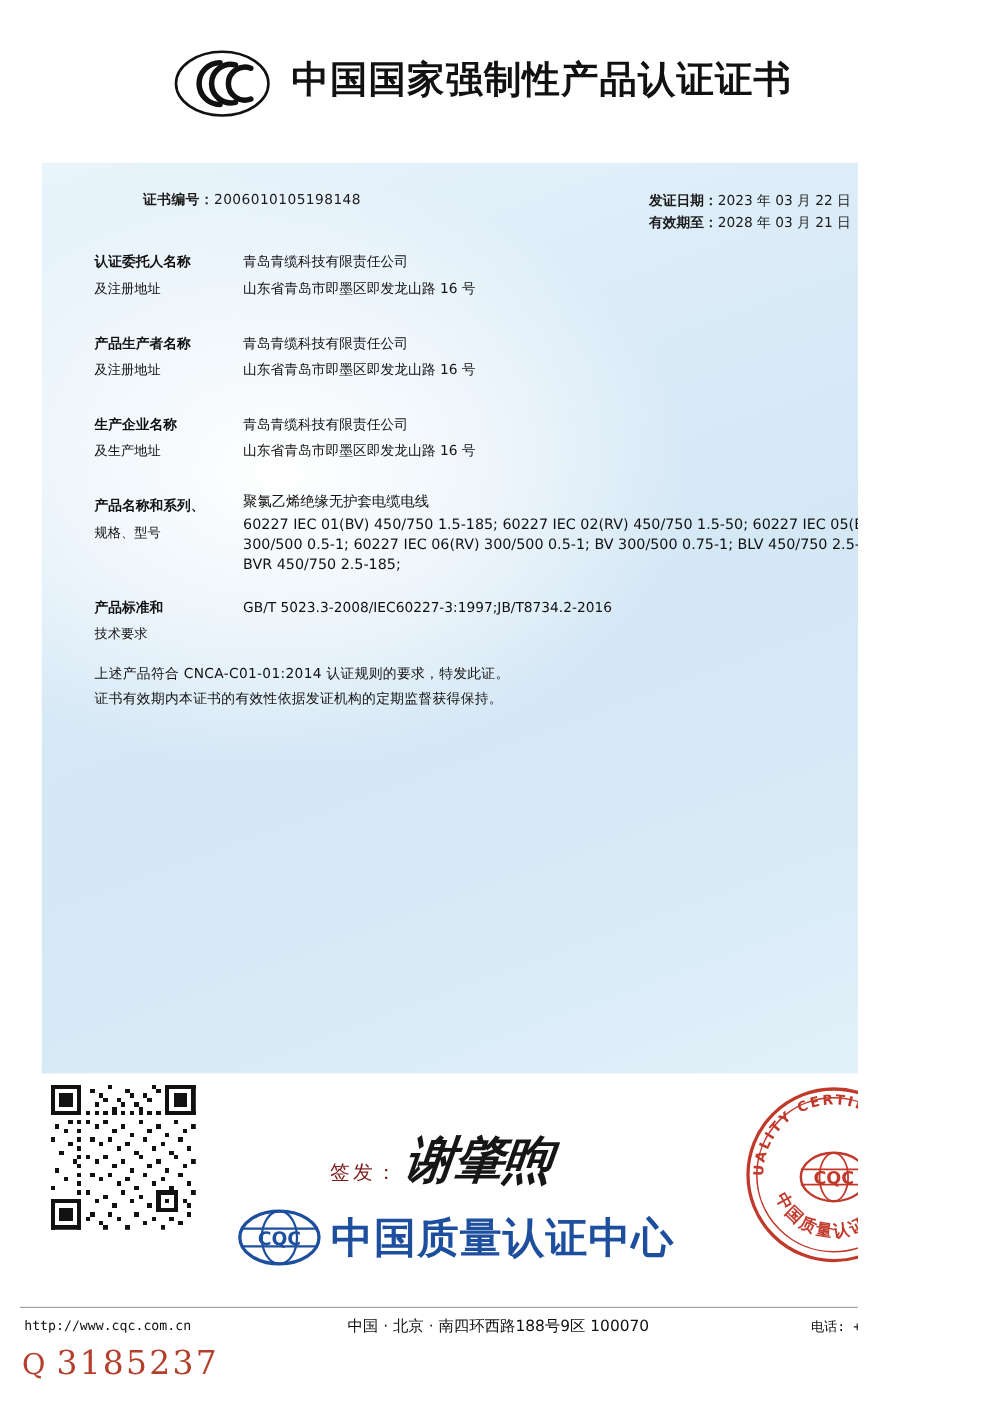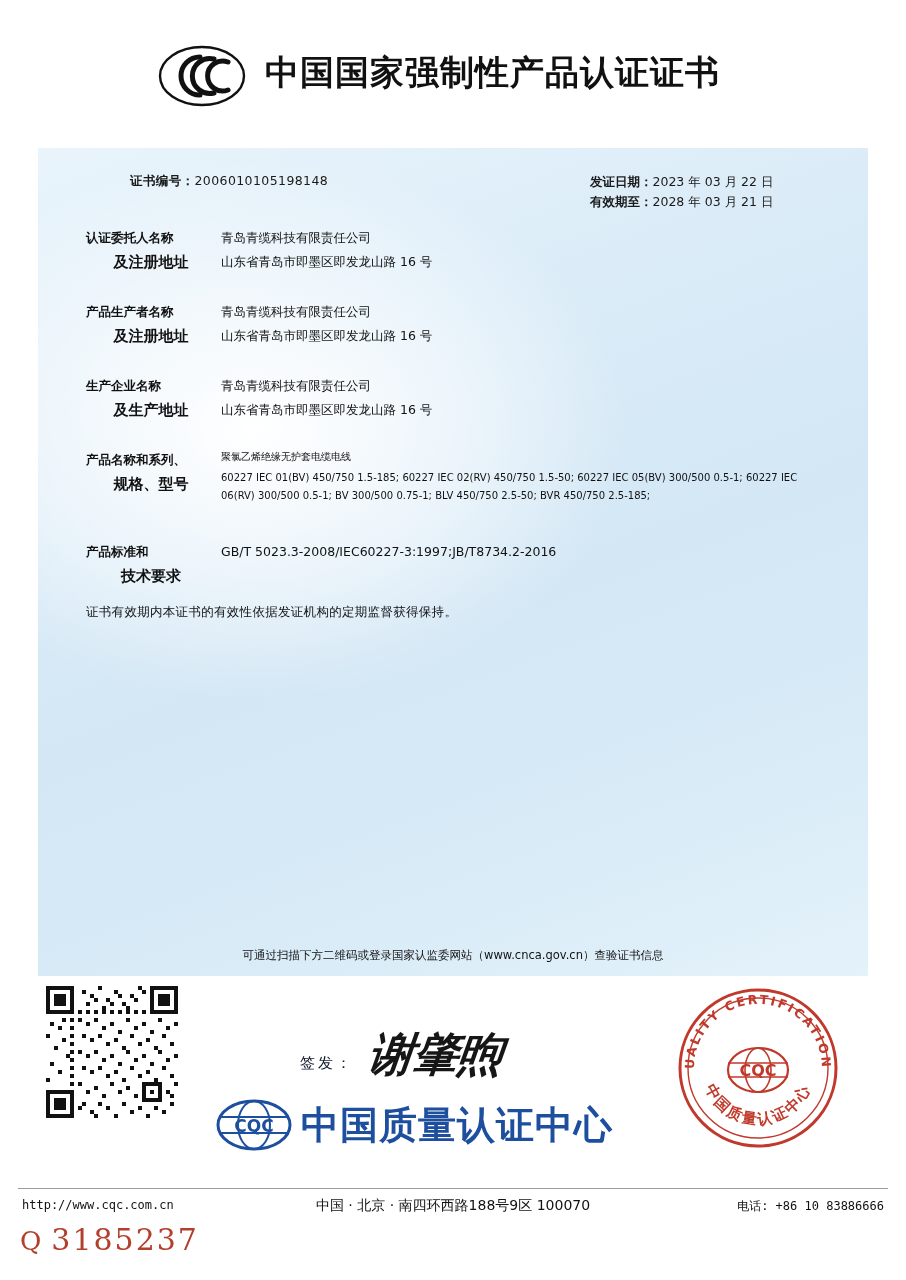--- a/index.html
+++ b/index.html
@@ -6,21 +6,21 @@
     margin: 0;
     padding: 0;
     background: #ffffff;
   }
   body {
     font-family: "Liberation Sans", sans-serif;
     -webkit-font-smoothing: antialiased;
   }
   #page {
     position: relative;
-    width: 906px;
+    width: 780px;
     height: 1280px;
     overflow: hidden;
     background: #ffffff;
   }
 
   
   .header {
     position: absolute;
     left: 0; top: 0;
     width: 906px;
@@ -108,26 +108,25 @@
     color: #111111;
     line-height: 24px;
     white-space: nowrap;
   }
   .field .lbl2 {
     position: absolute;
     left: 0;
     top: 24px;
     width: 130px;
     font-family: "DejaVu Sans", sans-serif;
-    font-size: 15px;
-    font-weight: bold;
+    font-size: 12px;
+    font-weight: normal;
     color: #111111;
     line-height: 24px;
     white-space: nowrap;
-    text-align: center;
   }
   .field .val {
     position: absolute;
     left: 135px;
     top: 0;
     font-family: "DejaVu Sans", sans-serif;
     font-size: 12.5px;
     color: #111111;
     line-height: 24px;
     white-space: nowrap;
@@ -141,21 +140,21 @@
     color: #111111;
     line-height: 24px;
     white-space: nowrap;
   }
   .field .valblock {
     position: absolute;
     left: 135px;
     top: 0;
     width: 600px;
     font-family: "DejaVu Sans", sans-serif;
-    font-size: 10px;
+    font-size: 13px;
     color: #111111;
     line-height: 18px;
   }
   .field .valblock .l1 { margin-bottom: 3px; }
 
   
   .statement {
     position: absolute;
     left: 48px;
     top: 452px;
@@ -200,22 +199,22 @@
     width: 132px;
     height: 132px;
     background: #ffffff;
   }
 
   .sign-label {
     position: absolute;
     left: 300px;
     top: 78px;
     font-family: Liberation Serif, serif;
-    font-size: 15px;
-    color: #0f172a;
+    font-size: 18px;
+    color: #7f1d1d;
     letter-spacing: 3px;
   }
   .signature {
     position: absolute;
     left: 368px;
     top: 48px;
     width: 190px;
     height: 66px;
     font-family: "DejaVu Serif", serif;
     font-size: 46px;
@@ -382,24 +381,24 @@
         </div>
       </div>
 
       <div class="field" style="top:392px;">
         <div class="lbl">产品标准和</div>
         <div class="lbl2">技术要求</div>
         <div class="val">GB/T 5023.3-2008/IEC60227-3:1997;JB/T8734.2-2016</div>
       </div>
 
       <div class="statement">
+        <div>上述产品符合 CNCA-C01-01:2014 认证规则的要求，特发此证。</div>
         <div>证书有效期内本证书的有效性依据发证机构的定期监督获得保持。</div>
       </div>
 
-      <div class="verify-note">可通过扫描下方二维码或登录国家认监委网站（www.cnca.gov.cn）查验证书信息</div>
     </div>
   </div>
 
   <div class="bottom">
 
     <div class="qr">
       <svg class="qrbox" width="132" height="132" viewBox="0 0 33 33" shape-rendering="crispEdges">
         <rect width="33" height="33" fill="#fff"></rect>
         <g fill="#111">
 

